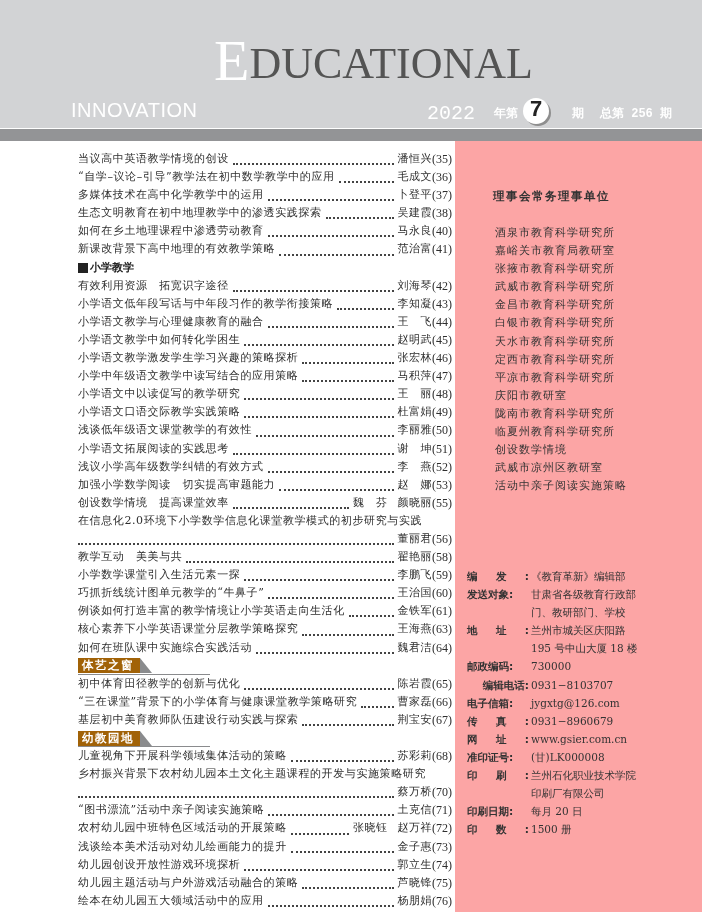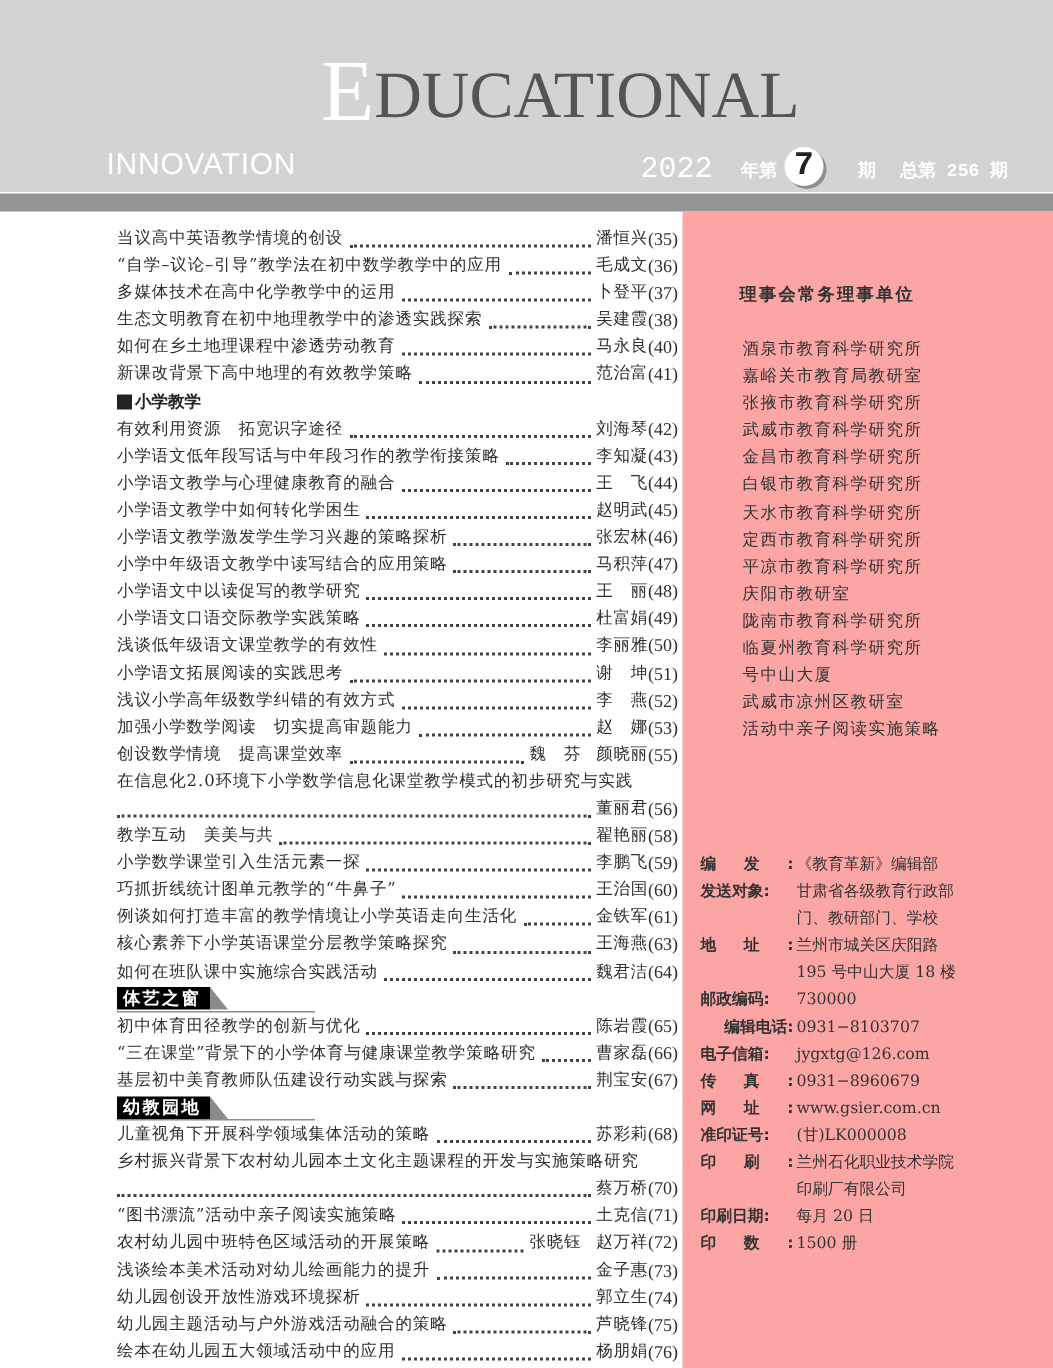--- a/index.html
+++ b/index.html
@@ -33,21 +33,21 @@
   .toc-row { display: flex; align-items: flex-end; font-size: 11px; line-height: 18.1px; height: 18.1px; color: #2e2e2e; white-space: nowrap; }
   .toc-row .t { flex: 0 0 auto; letter-spacing: 0.6px; }
   .toc-row .dots { flex: 1 1 auto; overflow: hidden; margin: 0 4px; border-bottom: 2px dotted #444; height: 8px; transform: translateY(-3px); }
   .toc-row .a { flex: 0 0 auto; letter-spacing: 0.5px; }
   .toc-row .co { flex: 0 0 auto; margin-right: 10px; }
   .toc-row .p { flex: 0 0 auto; font-family: "Liberation Serif", serif; font-size: 12px; }
   .toc-row.no-title .dots { margin-left: 0; }
   .section-plain { font-family: "DejaVu Sans", sans-serif; font-weight: bold; font-size: 11px; line-height: 18.1px; height: 18.1px; color: #222; display: flex; align-items: center; }
   .section-plain .sq { display: inline-block; width: 10px; height: 10px; background: #222; margin-right: 2px; }
   .section-tab { position: relative; height: 18.1px; display: flex; align-items: center; }
-  .section-tab .tab { position: relative; background: #000000; color: #fff; font-family: "DejaVu Sans", sans-serif; font-weight: bold; font-size: 11.5px; letter-spacing: 1.5px; height: 15px; line-height: 15px; padding: 0 6px 0 4px; }
+  .section-tab .tab { position: relative; background: #a16207; color: #fff; font-family: "DejaVu Sans", sans-serif; font-weight: bold; font-size: 11.5px; letter-spacing: 1.5px; height: 15px; line-height: 15px; padding: 0 6px 0 4px; }
   .section-tab .tab::after { content: ""; position: absolute; right: -12px; top: 0; border-left: 12px solid #8a8b8d; border-top: 15px solid transparent; }
   .section-tab .tab-line { position: absolute; left: 0; bottom: 0; width: 132px; height: 1px; background: #8a8b8d; }
 </style>
 </head>
 <body>
 
 <div class="header">
   <div class="title"><span class="big-e">E</span><span>DUCATIONAL</span></div>
   <div class="subtitle">INNOVATION</div>
   <div class="issue">
@@ -318,21 +318,21 @@
       <li>张掖市教育科学研究所</li>
       <li>武威市教育科学研究所</li>
       <li>金昌市教育科学研究所</li>
       <li>白银市教育科学研究所</li>
       <li>天水市教育科学研究所</li>
       <li>定西市教育科学研究所</li>
       <li>平凉市教育科学研究所</li>
       <li>庆阳市教研室</li>
       <li>陇南市教育科学研究所</li>
       <li>临夏州教育科学研究所</li>
-      <li>号中山大厦</li>
+      <li>创设数学情境</li>
       <li>武威市凉州区教研室</li>
       <li>活动中亲子阅读实施策略</li>
     </ul>
   <div class="info" id="info">
       <div class="row">
         <span class="label">
           <span>编</span>
           <span>发</span>
           <span>:</span>
         </span>

